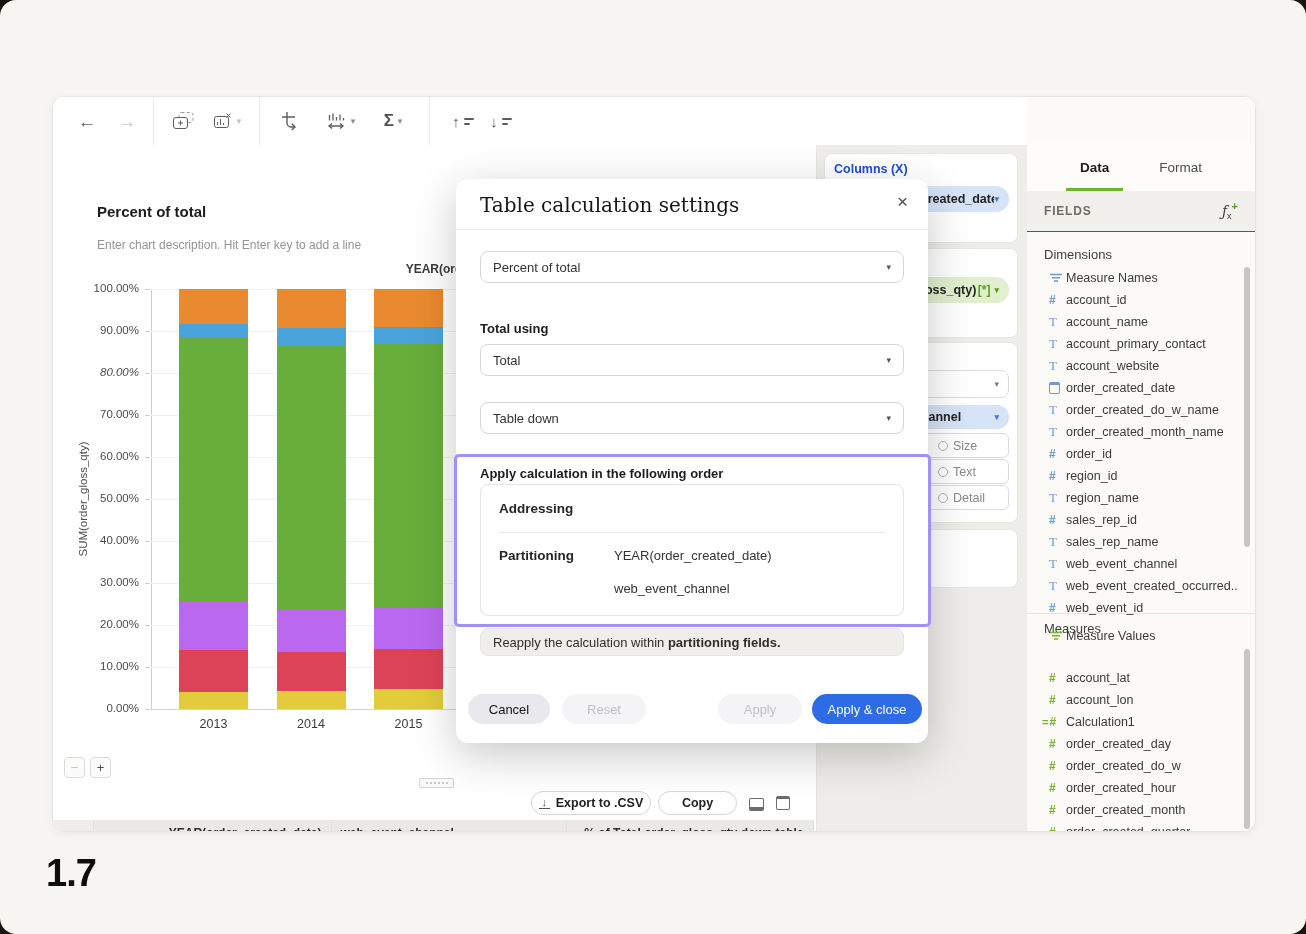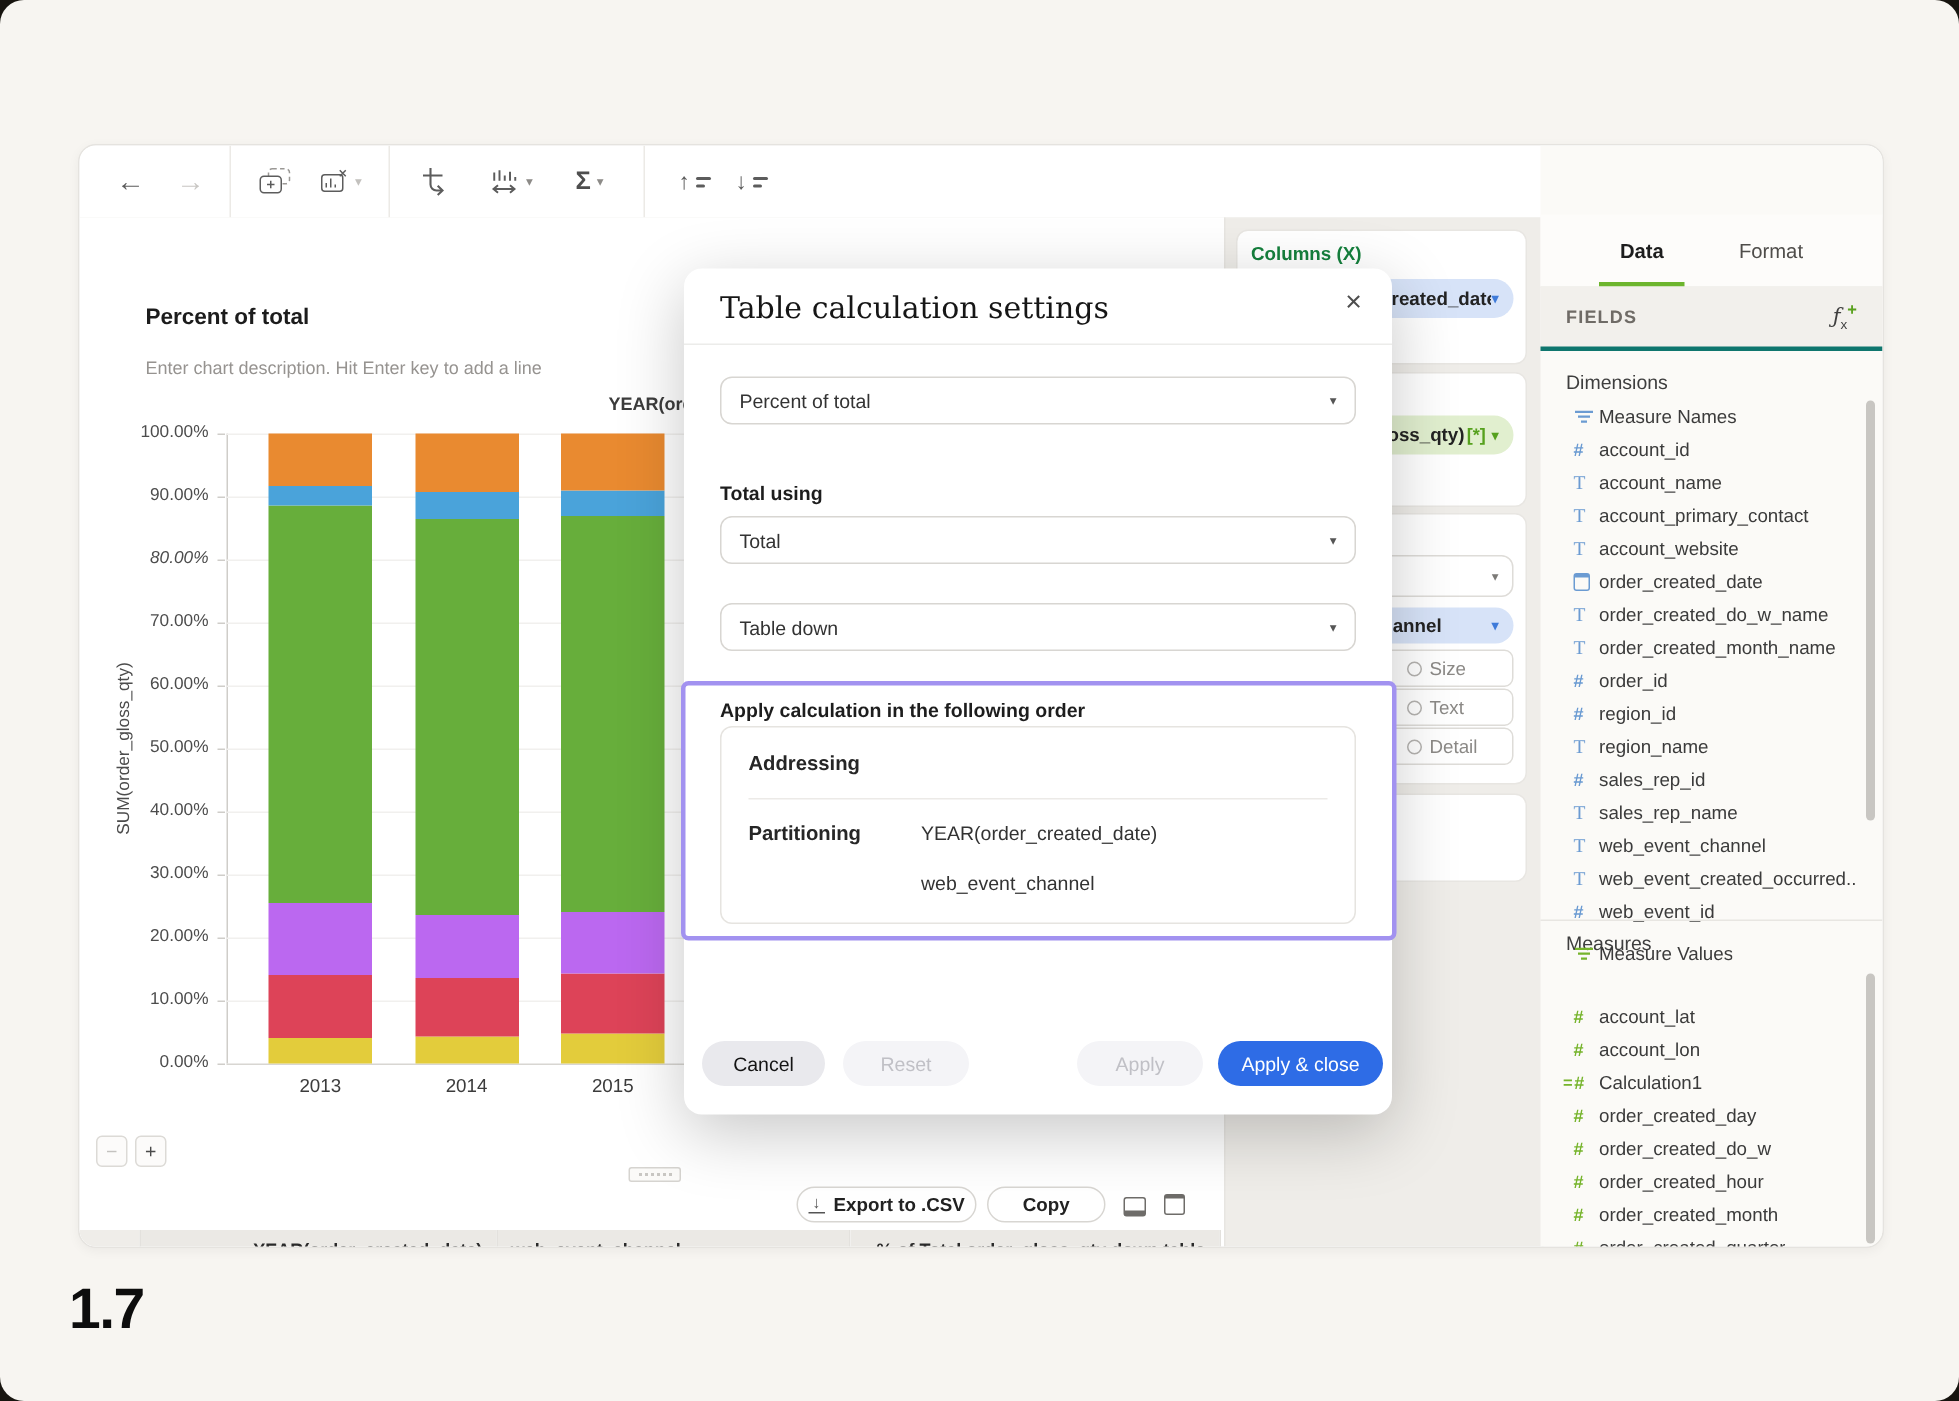--- a/index.html
+++ b/index.html
@@ -48,21 +48,21 @@
   .panelicon{position:absolute;cursor:pointer;}
   .ic-min{width:13px;height:8px;border:1.5px solid #6e6c69;border-radius:2px;border-bottom-width:4px;}
   .ic-max{width:12px;height:10px;border:1.5px solid #6e6c69;border-radius:2px;border-top-width:3.5px;}
   .rtable{position:absolute;left:0;top:675px;width:760px;border-collapse:collapse;table-layout:fixed;font-size:12px;}
   .rtable th,.rtable td{height:26px;padding:0 9px;border-right:1px solid #e3e1dd;border-bottom:1px solid #e7e5e1;overflow:hidden;white-space:nowrap;}
   .rtable th{background:#ebe9e5;font-weight:bold;color:#2a2a2a;}
   .rtable .numcol{background:#efede9;color:#555;text-align:center;}
   
   .shelf{position:absolute;left:763px;top:48px;width:211px;bottom:0;background:#efede9;border-left:1px solid #e7e5e1;border-right:1px solid #e7e5e1;}
   .card{position:absolute;left:7px;width:192px;background:#fff;border:1px solid #e8e6e2;border-radius:8px;}
-  .card-title{position:absolute;left:9px;top:8px;font-size:12.5px;font-weight:bold;color:#15803d;}
+  .card-title{position:absolute;left:9px;top:8px;font-size:12.5px;font-weight:bold;color:#1d4ed8;}
   .pill{position:absolute;left:8px;right:8px;height:26px;border-radius:13px;display:flex;align-items:center;
         padding:0 10px;font-size:12.5px;font-weight:bold;color:#232323;cursor:pointer;white-space:nowrap;}
   .pill .pcaret{margin-left:auto;font-size:9px;}
   .pill-blue{background:#d7e3f8;}
   .pill-blue .pcaret{color:#3f7bd9;}
   .pill-green{background:#e1efcf;}
   .pill-green .badge{margin-left:auto;color:#56a11e;font-weight:bold;font-size:12px;}
   .pill-green .pcaret{color:#56a11e;margin-left:4px;}
   .shelfdrop{position:absolute;left:8px;right:8px;height:26px;border:1px solid #dedcd8;border-radius:8px;background:#fff;cursor:pointer;}
   .shelfdrop .pcaret{position:absolute;right:9px;top:8px;font-size:9px;color:#7c7a77;}
@@ -72,21 +72,21 @@
   
   .fields{position:absolute;left:974px;top:0;width:228px;bottom:0;background:#fbfaf7;}
   .ve-btn{position:absolute;left:4px;top:8px;width:218px;height:38px;background:#fff;border:1px solid #dcd9d5;border-radius:10px;
           display:flex;align-items:center;padding:0 12px;cursor:pointer;}
   .ve-label{font-family:"DejaVu Serif",serif;font-size:16px;color:#13231c;margin-left:9px;}
   .tabs{position:absolute;left:0;right:0;top:46px;height:48px;background:#fdfcfa;border-bottom:1px solid #e9e7e3;
         display:flex;align-items:center;justify-content:center;gap:50px;}
   .tab{font-size:13.5px;color:#4f4d4a;position:relative;height:100%;display:flex;align-items:center;cursor:pointer;}
   .tab.active{font-weight:bold;color:#1d1d1d;}
   .tab.active::after{content:"";position:absolute;left:-14px;right:-14px;bottom:0;height:3px;background:#6cb52d;}
-  .fieldshdr{position:absolute;left:0;right:0;top:94px;height:40px;background:#f2f0ec;border-bottom:3px solid #0f766e;
+  .fieldshdr{position:absolute;left:0;right:0;top:94px;height:40px;background:#f2f0ec;border-bottom:1px solid #0f766e;
              display:flex;align-items:center;padding:0 17px;}
   .fieldshdr .lbl{font-size:12px;font-weight:bold;letter-spacing:.8px;color:#6f6b66;}
   .fx{margin-left:auto;font-size:14px;color:#3f3f3f;cursor:pointer;}
   .fx i{font-family:"DejaVu Serif",serif;font-style:italic;}
   .fx sub{font-size:9px;}
   .fx sup{color:#5aa11e;font-weight:bold;font-size:11px;}
   .grouplbl{position:absolute;left:17px;font-size:13px;color:#3e3e3e;}
   .fitem{position:absolute;left:22px;right:18px;height:22px;display:flex;align-items:center;cursor:grab;}
   .fitem .fic{width:17px;flex:none;display:flex;align-items:center;font-size:12px;font-weight:bold;}
   .fitem .fname{font-size:12.5px;color:#3b3b3b;white-space:nowrap;overflow:hidden;}
@@ -530,20 +530,24 @@
         </div>
       <div class="hl-section"></div>
       <div class="hl-label">Apply calculation in the following order</div>
       <div class="order-box">
         <div class="ob-row-label" style="top:16px;">Addressing</div>
         <div class="ob-div"></div>
         <div class="ob-row-label" style="top:63px;">Partitioning</div>
         <div class="ob-val" style="top:63px;">YEAR(order_created_date)</div>
         <div class="ob-val" style="top:96px;">web_event_channel</div>
       </div>
+      <div class="m-note">
+        <span style="white-space:pre;">Reapply the calculation within </span>
+        <b>partitioning fields.</b>
+      </div>
       <div class="m-btn b-cancel">Cancel</div>
       <div class="m-btn b-reset">Reset</div>
       <div class="m-btn b-apply">Apply</div>
       <div class="m-btn b-applyclose">Apply &amp; close</div>
     </div>
   </div>
 
   <div class="version">1.7</div>
 </div>
 

